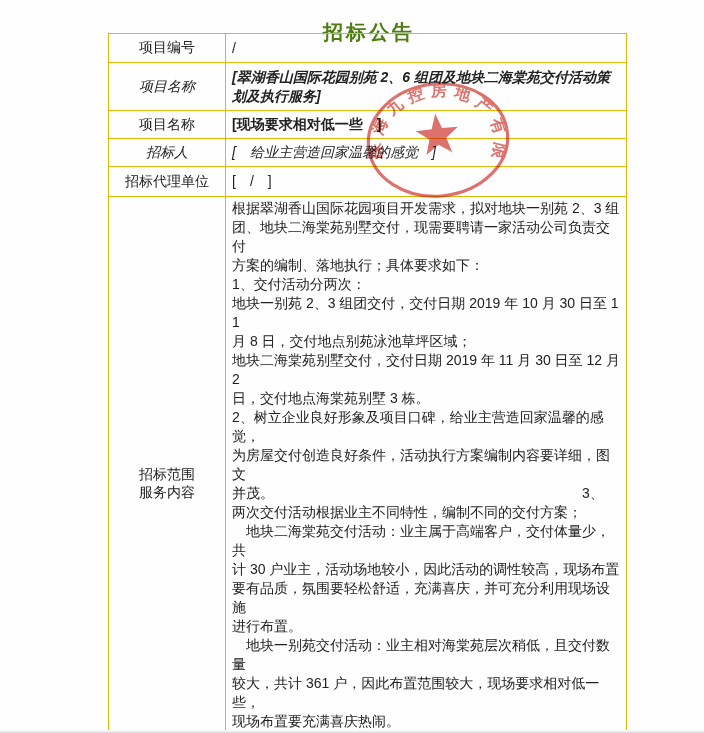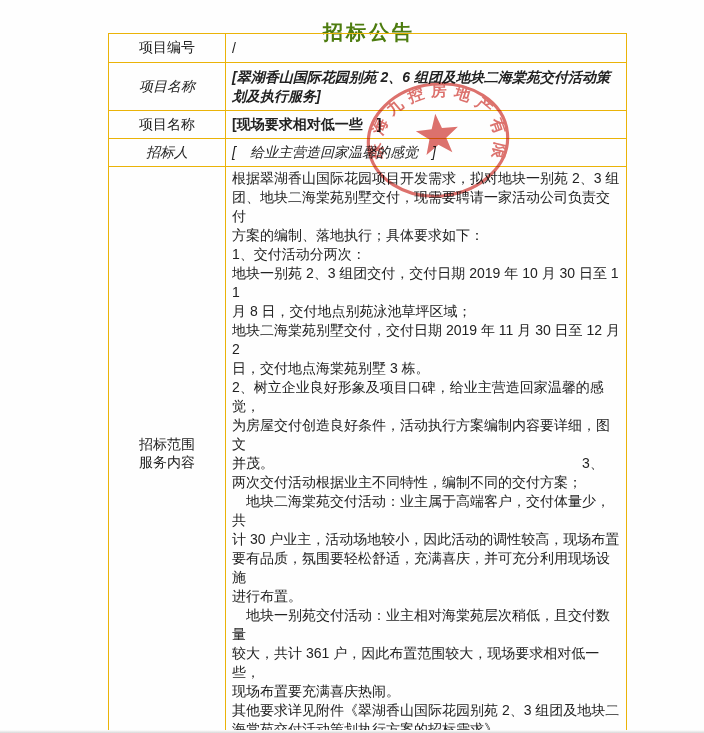--- a/index.html
+++ b/index.html
@@ -45,20 +45,24 @@
         <td class="value bold" colspan="3">[翠湖香山国际花园别苑 2、6 组团及地块二海棠苑交付活动策划及执行服务]</td>
       </tr>
       <tr class="r-addr">
         <td class="label">项目名称</td>
         <td class="value bold" colspan="3">[现场要求相对低一些　]</td>
       </tr>
       <tr class="r-bidder">
         <td class="label">招标人</td>
         <td class="value" colspan="3">[　给业主营造回家温馨的感觉　]</td>
       </tr>
+      <tr class="r-agent">
+        <td class="label">招标代理单位</td>
+        <td class="value" colspan="3">[　/　]</td>
+      </tr>
       <tr class="r-scope">
         <td class="label">招标范围
 服务内容</td>
         <td class="value" colspan="3">根据翠湖香山国际花园项目开发需求，拟对地块一别苑 2、3 组
 团、地块二海棠苑别墅交付，现需要聘请一家活动公司负责交付
 方案的编制、落地执行；具体要求如下：
 1、交付活动分两次：
 地块一别苑 2、3 组团交付，交付日期 2019 年 10 月 30 日至 11
 月 8 日，交付地点别苑泳池草坪区域；
 地块二海棠苑别墅交付，交付日期 2019 年 11 月 30 日至 12 月 2

